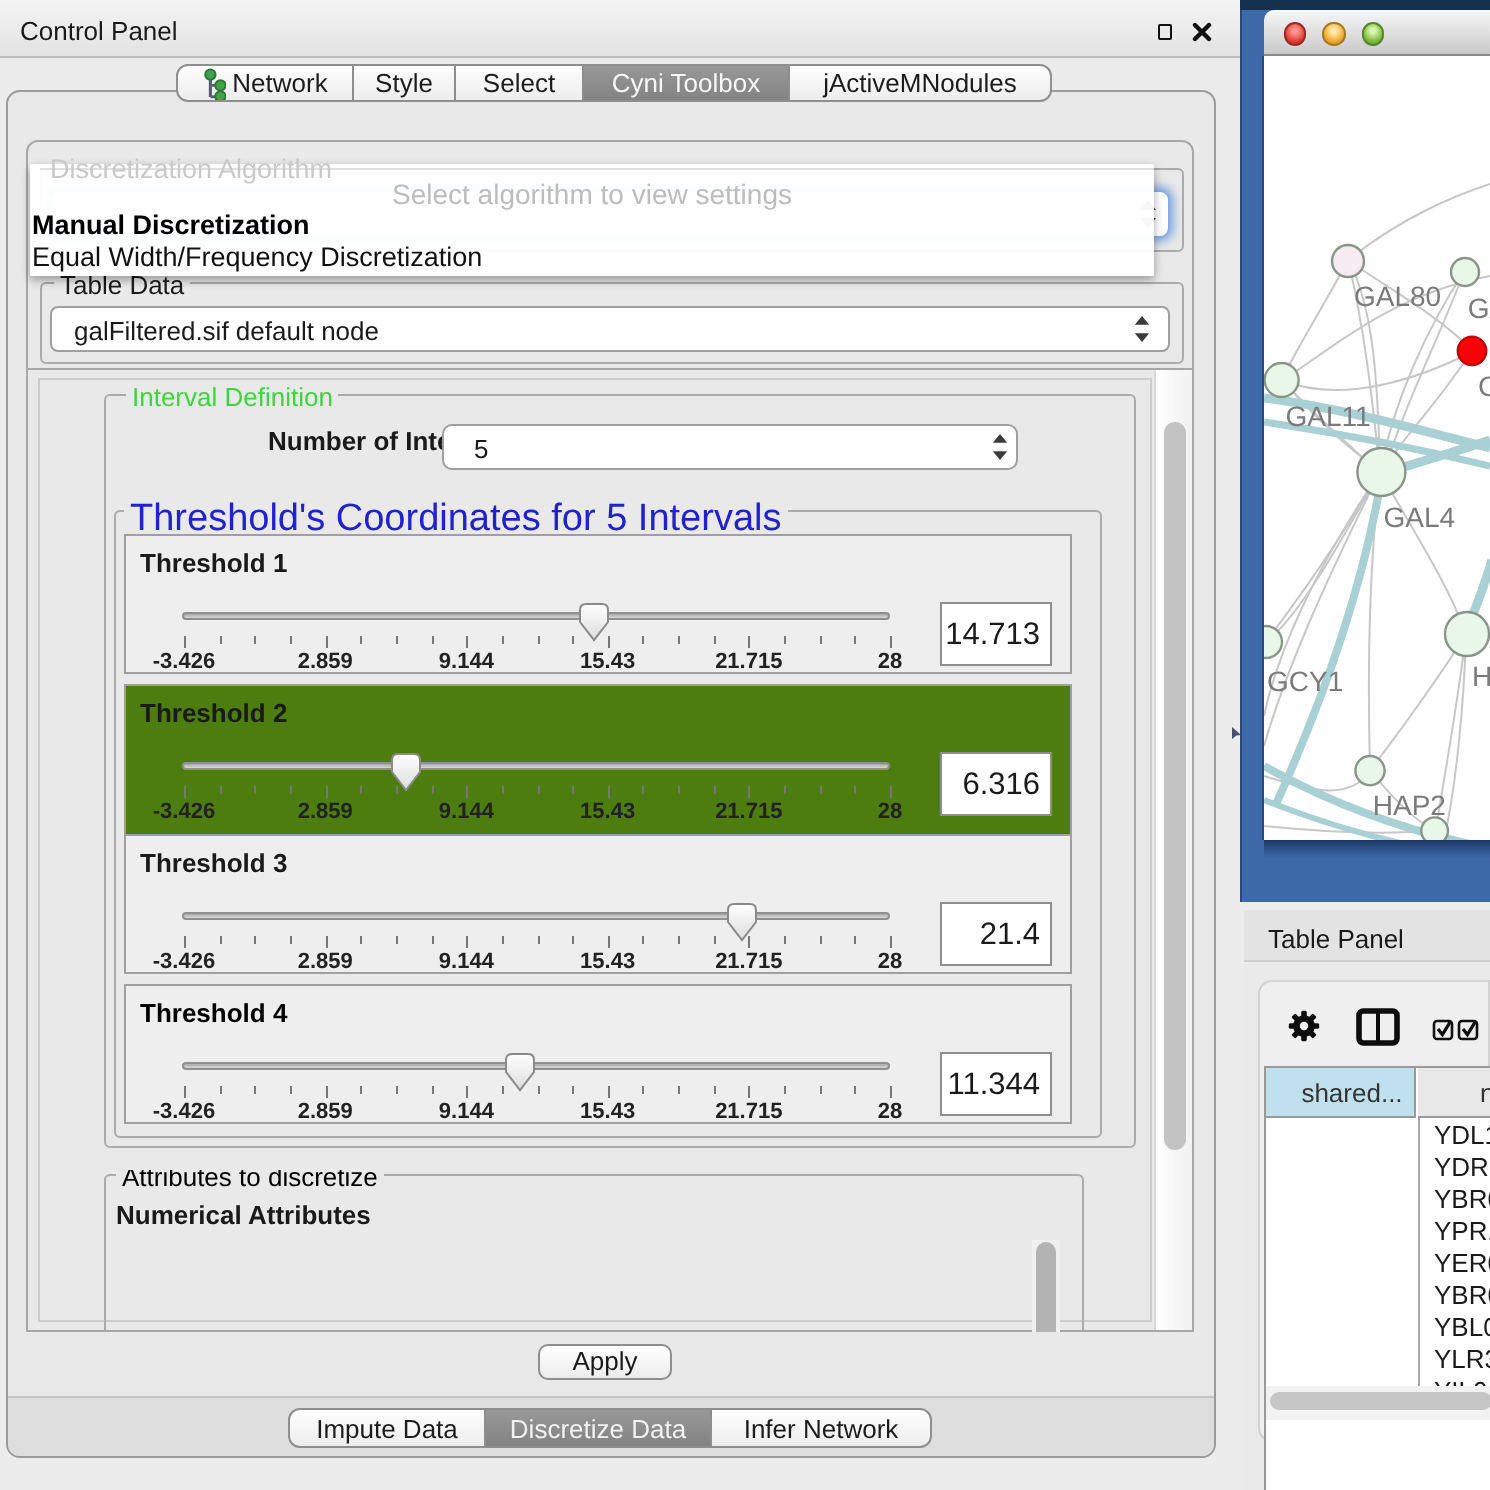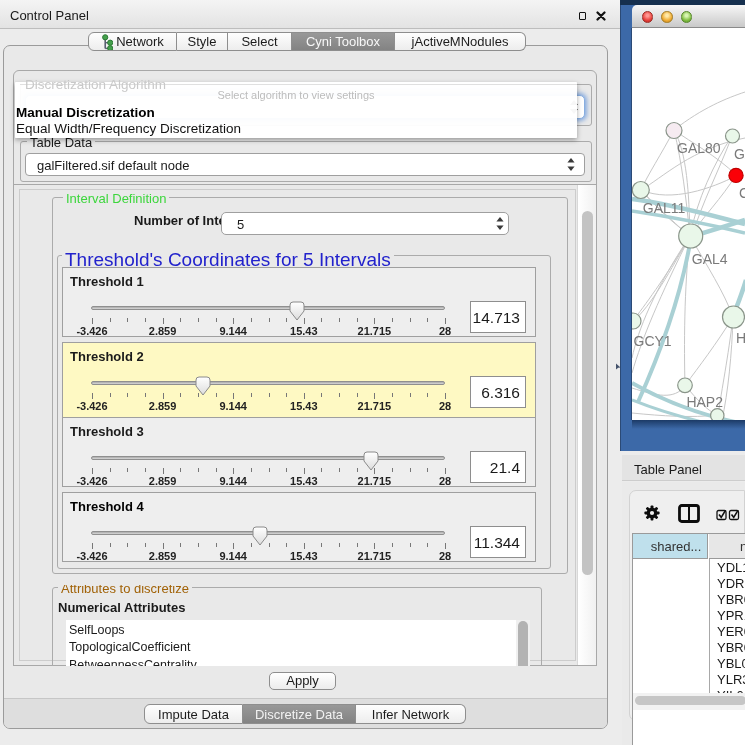--- a/index.html
+++ b/index.html
@@ -119,21 +119,21 @@
         <path d="M1,4 Q1,1 4,1 L12,1 Q15,1 15,4 L15,10 L8,19 L1,10 Z" fill="url(#tg0)" stroke="#8a8a8a" stroke-width="1"></path>
         <defs>
           <linearGradient id="tg0" x1="0" y1="0" x2="0" y2="1">
             <stop offset="0" stop-color="#ffffff"></stop>
             <stop offset="1" stop-color="#dcdcdc"></stop>
           </linearGradient>
         </defs>
       </svg>
       <div style="position:absolute;left:407px;top:33px;width:56px;height:32px;background:#fff;border:1px solid #8e8e8e;font-size:15.5px;color:#1a1a1a;text-align:right;line-height:32px;padding-right:5px;">14.713</div>
     </div>
-    <div class="abs" style="left:62px;top:342px;width:474px;height:90px;background:#fef9c3;border:1px solid #9f9f9f;">
+    <div class="abs" style="left:62px;top:342px;width:474px;height:90px;background:#4d7c0f;border:1px solid #9f9f9f;">
       <div style="position:absolute;left:7px;top:6px;font-size:13px;font-weight:bold;color:#1a1a1a;">Threshold 2</div>
       <div style="position:absolute;left:28px;top:37.5px;width:354px;height:4px;background:linear-gradient(#a9a9a9,#d8d8d8);border:1px solid #8f8f8f;border-radius:3px;"></div>
       <div style="position:absolute;left:29.0px;top:49.5px;width:1px;height:6px;background:#777;"></div>
       <div style="position:absolute;left:46.6px;top:49.5px;width:1px;height:4.5px;background:#777;"></div>
       <div style="position:absolute;left:64.3px;top:49.5px;width:1px;height:4.5px;background:#777;"></div>
       <div style="position:absolute;left:81.9px;top:49.5px;width:1px;height:4.5px;background:#777;"></div>
       <div style="position:absolute;left:99.6px;top:49.5px;width:1px;height:6px;background:#777;"></div>
       <div style="position:absolute;left:117.3px;top:49.5px;width:1px;height:4.5px;background:#777;"></div>
       <div style="position:absolute;left:134.9px;top:49.5px;width:1px;height:4.5px;background:#777;"></div>
       <div style="position:absolute;left:152.5px;top:49.5px;width:1px;height:4.5px;background:#777;"></div>
@@ -246,25 +246,22 @@
             <stop offset="1" stop-color="#dcdcdc"></stop>
           </linearGradient>
         </defs>
       </svg>
       <div style="position:absolute;left:407px;top:33px;width:56px;height:32px;background:#fff;border:1px solid #8e8e8e;font-size:15.5px;color:#1a1a1a;text-align:right;line-height:32px;padding-right:5px;">11.344</div>
     </div>
   </div>
 
 <div class="abs" style="left:14px;top:585px;width:582px;height:81px;overflow:hidden;">
   <div style="position:absolute;left:38px;top:2px;width:490px;height:100px;border:1px solid #ababab;border-radius:3px;"></div>
-  <div style="position:absolute;left:44px;top:-4.5px;background:#e9e9e9;padding:0 3px;font-size:13px;color:#a16207;">Attributes to discretize</div>
+  <div style="position:absolute;left:44px;top:-4.5px;background:#e9e9e9;padding:0 3px;font-size:13px;color:#000000;">Attributes to discretize</div>
   <div class="f13" style="position:absolute;left:44px;top:15px;font-weight:bold;">Numerical Attributes</div>
-  <div style="position:absolute;left:52px;top:35px;width:450px;height:46px;background:#fff;">
-    <div style="font-size:12.5px;color:#1a1a1a;padding:2px 0 0 3px;line-height:17.4px;">SelfLoops<br>TopologicalCoefficient<br>BetweennessCentrality</div>
-  </div>
   <div style="position:absolute;left:501.5px;top:35px;width:14.5px;height:46px;background:#f0f0f0;"></div>
   <div style="position:absolute;left:503.5px;top:36px;width:10px;height:45px;background:#b3b3b3;border-radius:5px 5px 0 0;"></div>
 </div>
 
 <div class="abs" style="left:269px;top:672px;width:67px;height:18px;background:linear-gradient(#ffffff,#ececec);border:1px solid #8e8e8e;border-radius:5px;text-align:center;font-size:13px;color:#1a1a1a;line-height:16px;">Apply</div>
 
 <div class="abs" style="left:4px;top:698px;width:603px;height:30px;background:#dedede;border-top:1px solid #c6c6c6;border-radius:0 0 6px 6px;"></div>
 <div class="abs" style="left:144px;top:704px;height:20px;display:flex;">
   <div class="btab first" style="width:99px;">Impute Data</div>
   <div class="btab sel" style="width:113px;">Discretize Data</div>
@@ -273,21 +270,21 @@
 <style>
 .btab { height:20px; display:flex; align-items:center; justify-content:center;
   font-size:13px; color:#1c1c1c; background:linear-gradient(#fefefe,#ededed);
   border:1px solid #8e8e8e; border-left:none; }
 .btab.first { border-left:1px solid #8e8e8e; border-radius:6px 0 0 6px; }
 .btab.last { border-radius:0 6px 6px 0; }
 .btab.sel { background:linear-gradient(#989898,#838383); color:#f2f2f2; }
 </style>
 
 <div class="abs" style="left:15px;top:82px;width:562px;height:56px;background:rgba(255,255,255,0.96);box-shadow:0 2px 5px rgba(0,0,0,0.35);border-radius:1px;"></div>
-<div class="abs" style="left:15px;top:89px;width:562px;text-align:center;font-size:11px;color:#bcbcbc;">Select algorithm to view settings</div>
+<div class="abs" style="left:15px;top:89px;width:562px;text-align:center;font-size:14px;color:#bcbcbc;">Select algorithm to view settings</div>
 <div class="abs" style="left:16px;top:105px;font-size:13.5px;color:#000;font-weight:bold;">Manual Discretization</div>
 <div class="abs" style="left:16px;top:121px;font-size:13.5px;color:#111;">Equal Width/Frequency Discretization</div>
 
 <div class="abs" style="left:20px;top:84px;width:557px;height:1px;background:#e0e0e0;"></div>
 <div class="abs" style="left:25px;top:77px;font-size:13.5px;color:#c9c9c9;">Discretization Algorithm</div>
 
 <div class="abs" style="left:620px;top:0;width:125px;height:451px;background:#3c69a8;border-left:1.5px solid #2b4a76;"></div>
 <div class="abs" style="left:620px;top:0;width:125px;height:5px;background:#16304f;"></div>
 <div class="abs" style="left:630.5px;top:28px;width:2px;height:392px;background:#2b4a76;"></div>
 <div class="abs" style="left:632px;top:5px;width:113px;height:23px;background:linear-gradient(#f7f7f7,#c9c9c9);border-bottom:1px solid #8a8a8a;border-radius:5px 0 0 0;"></div>

